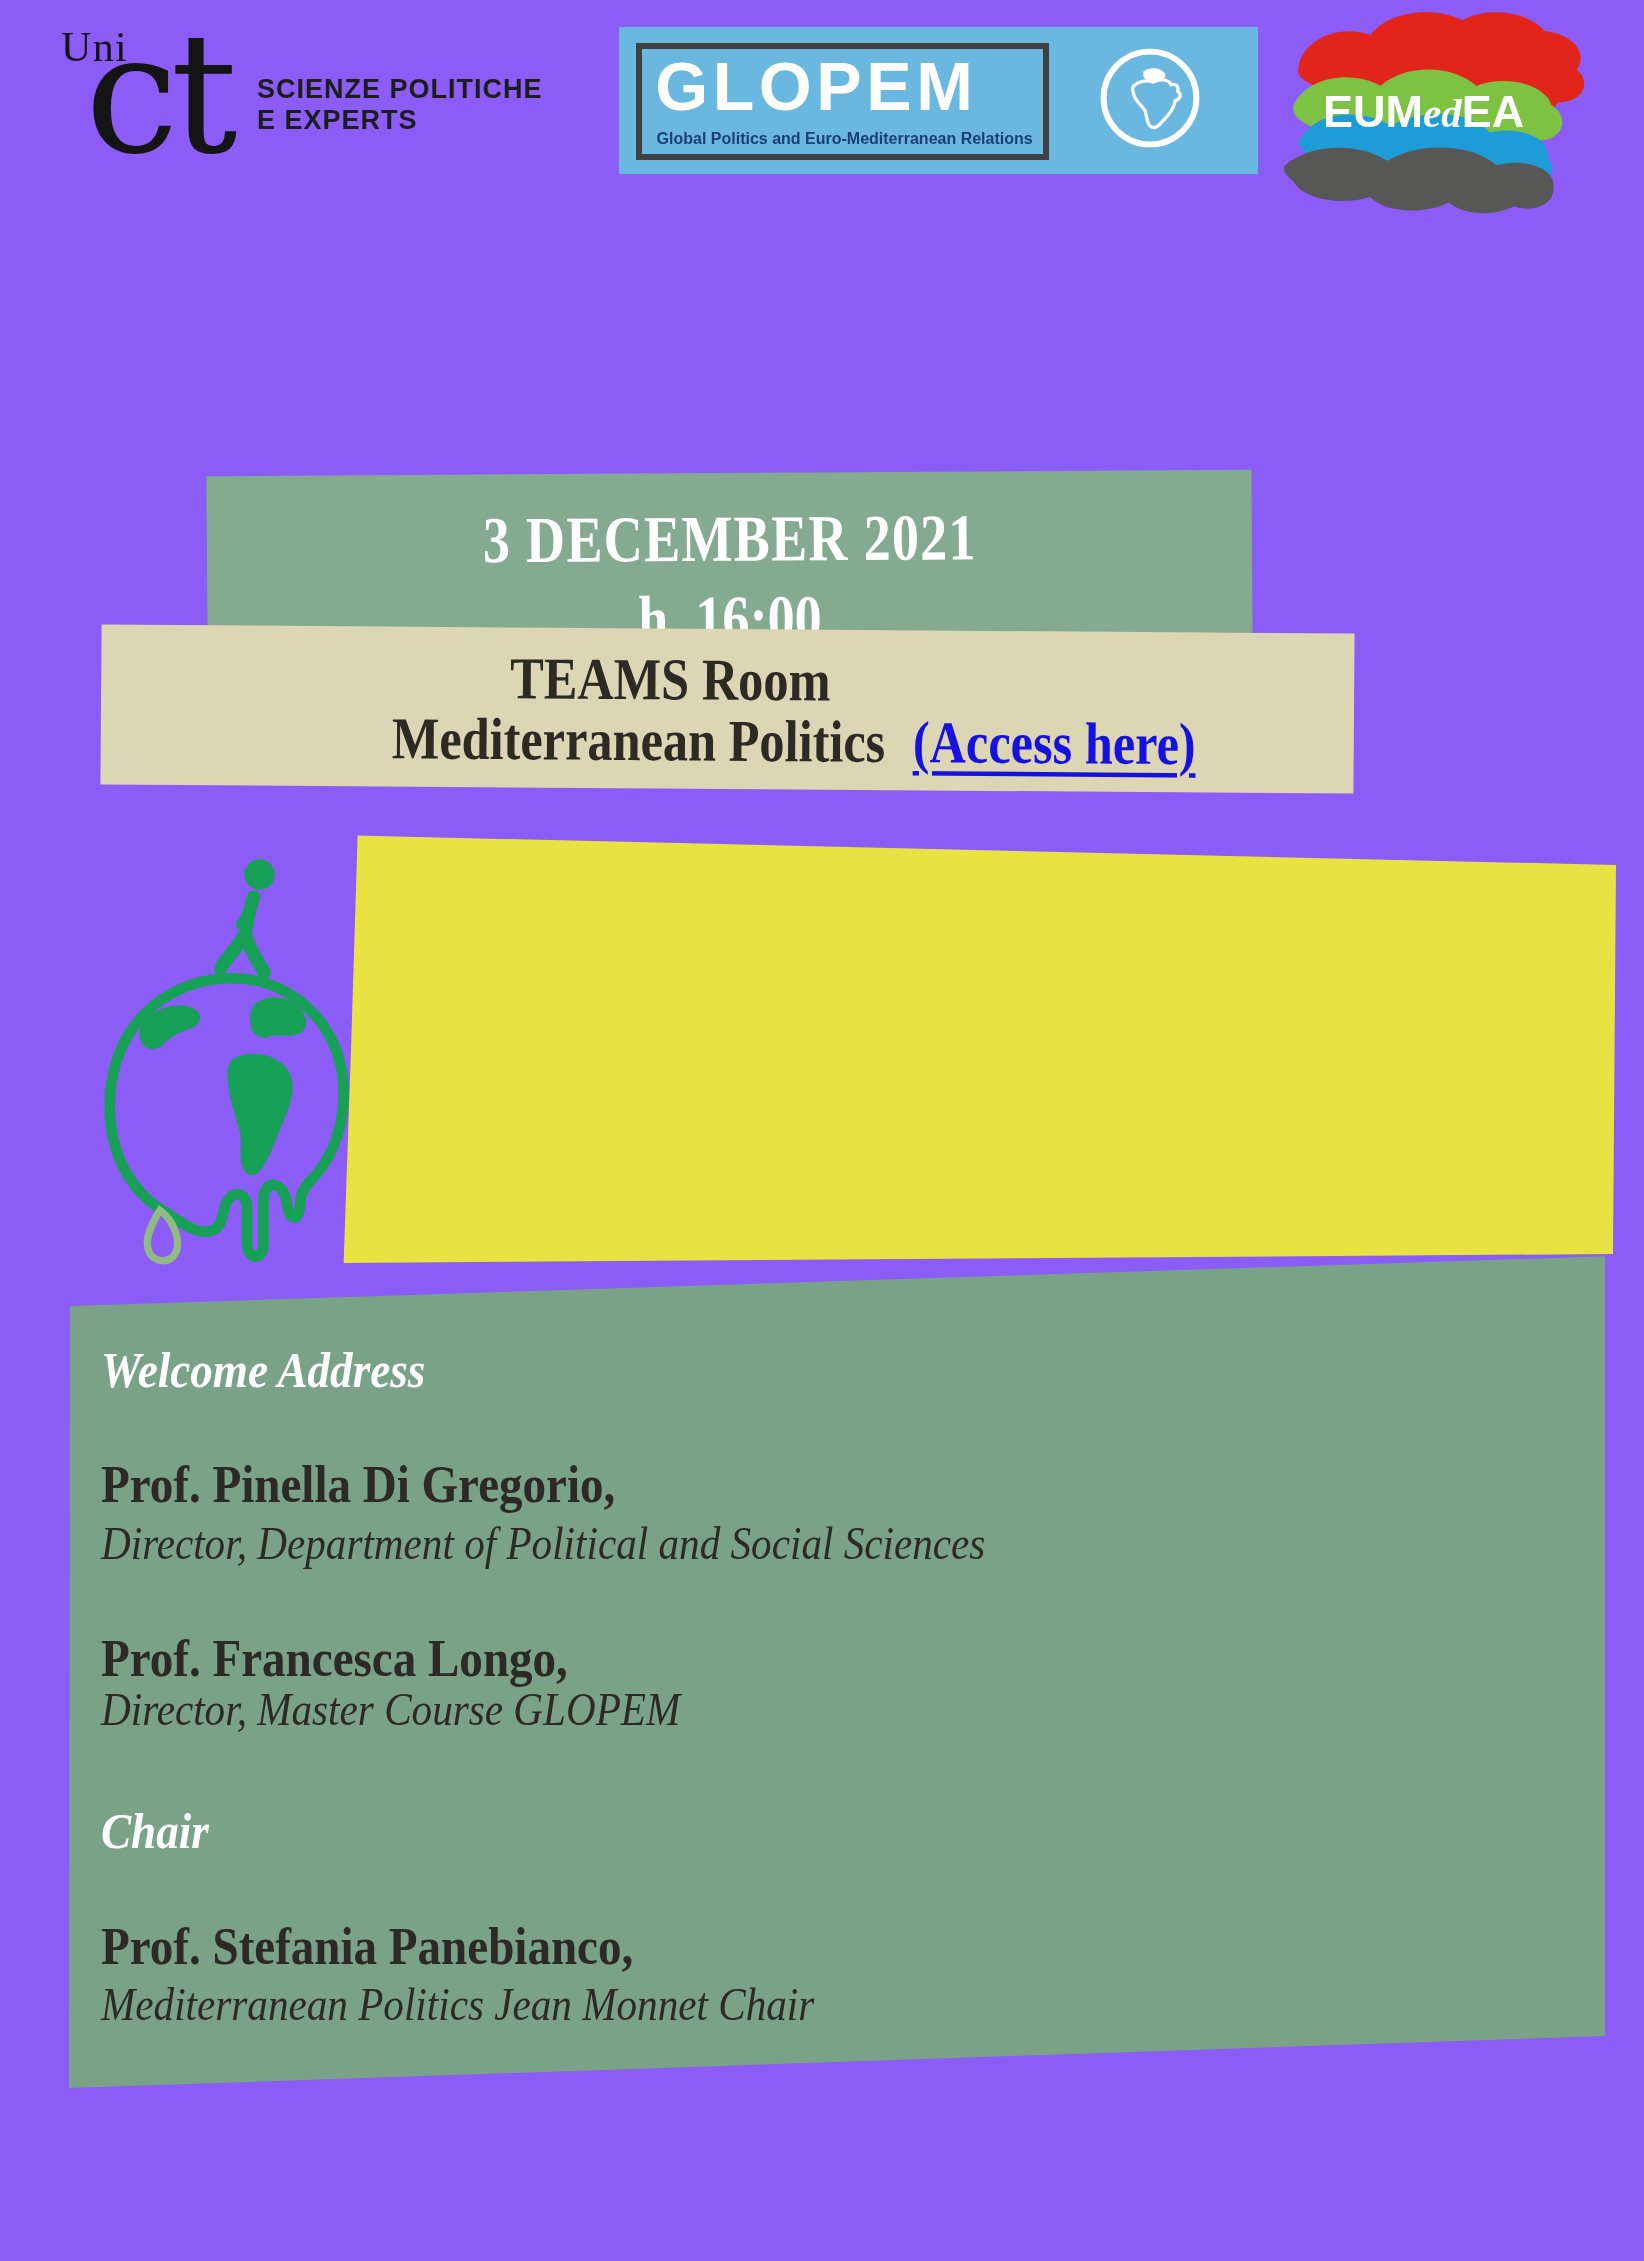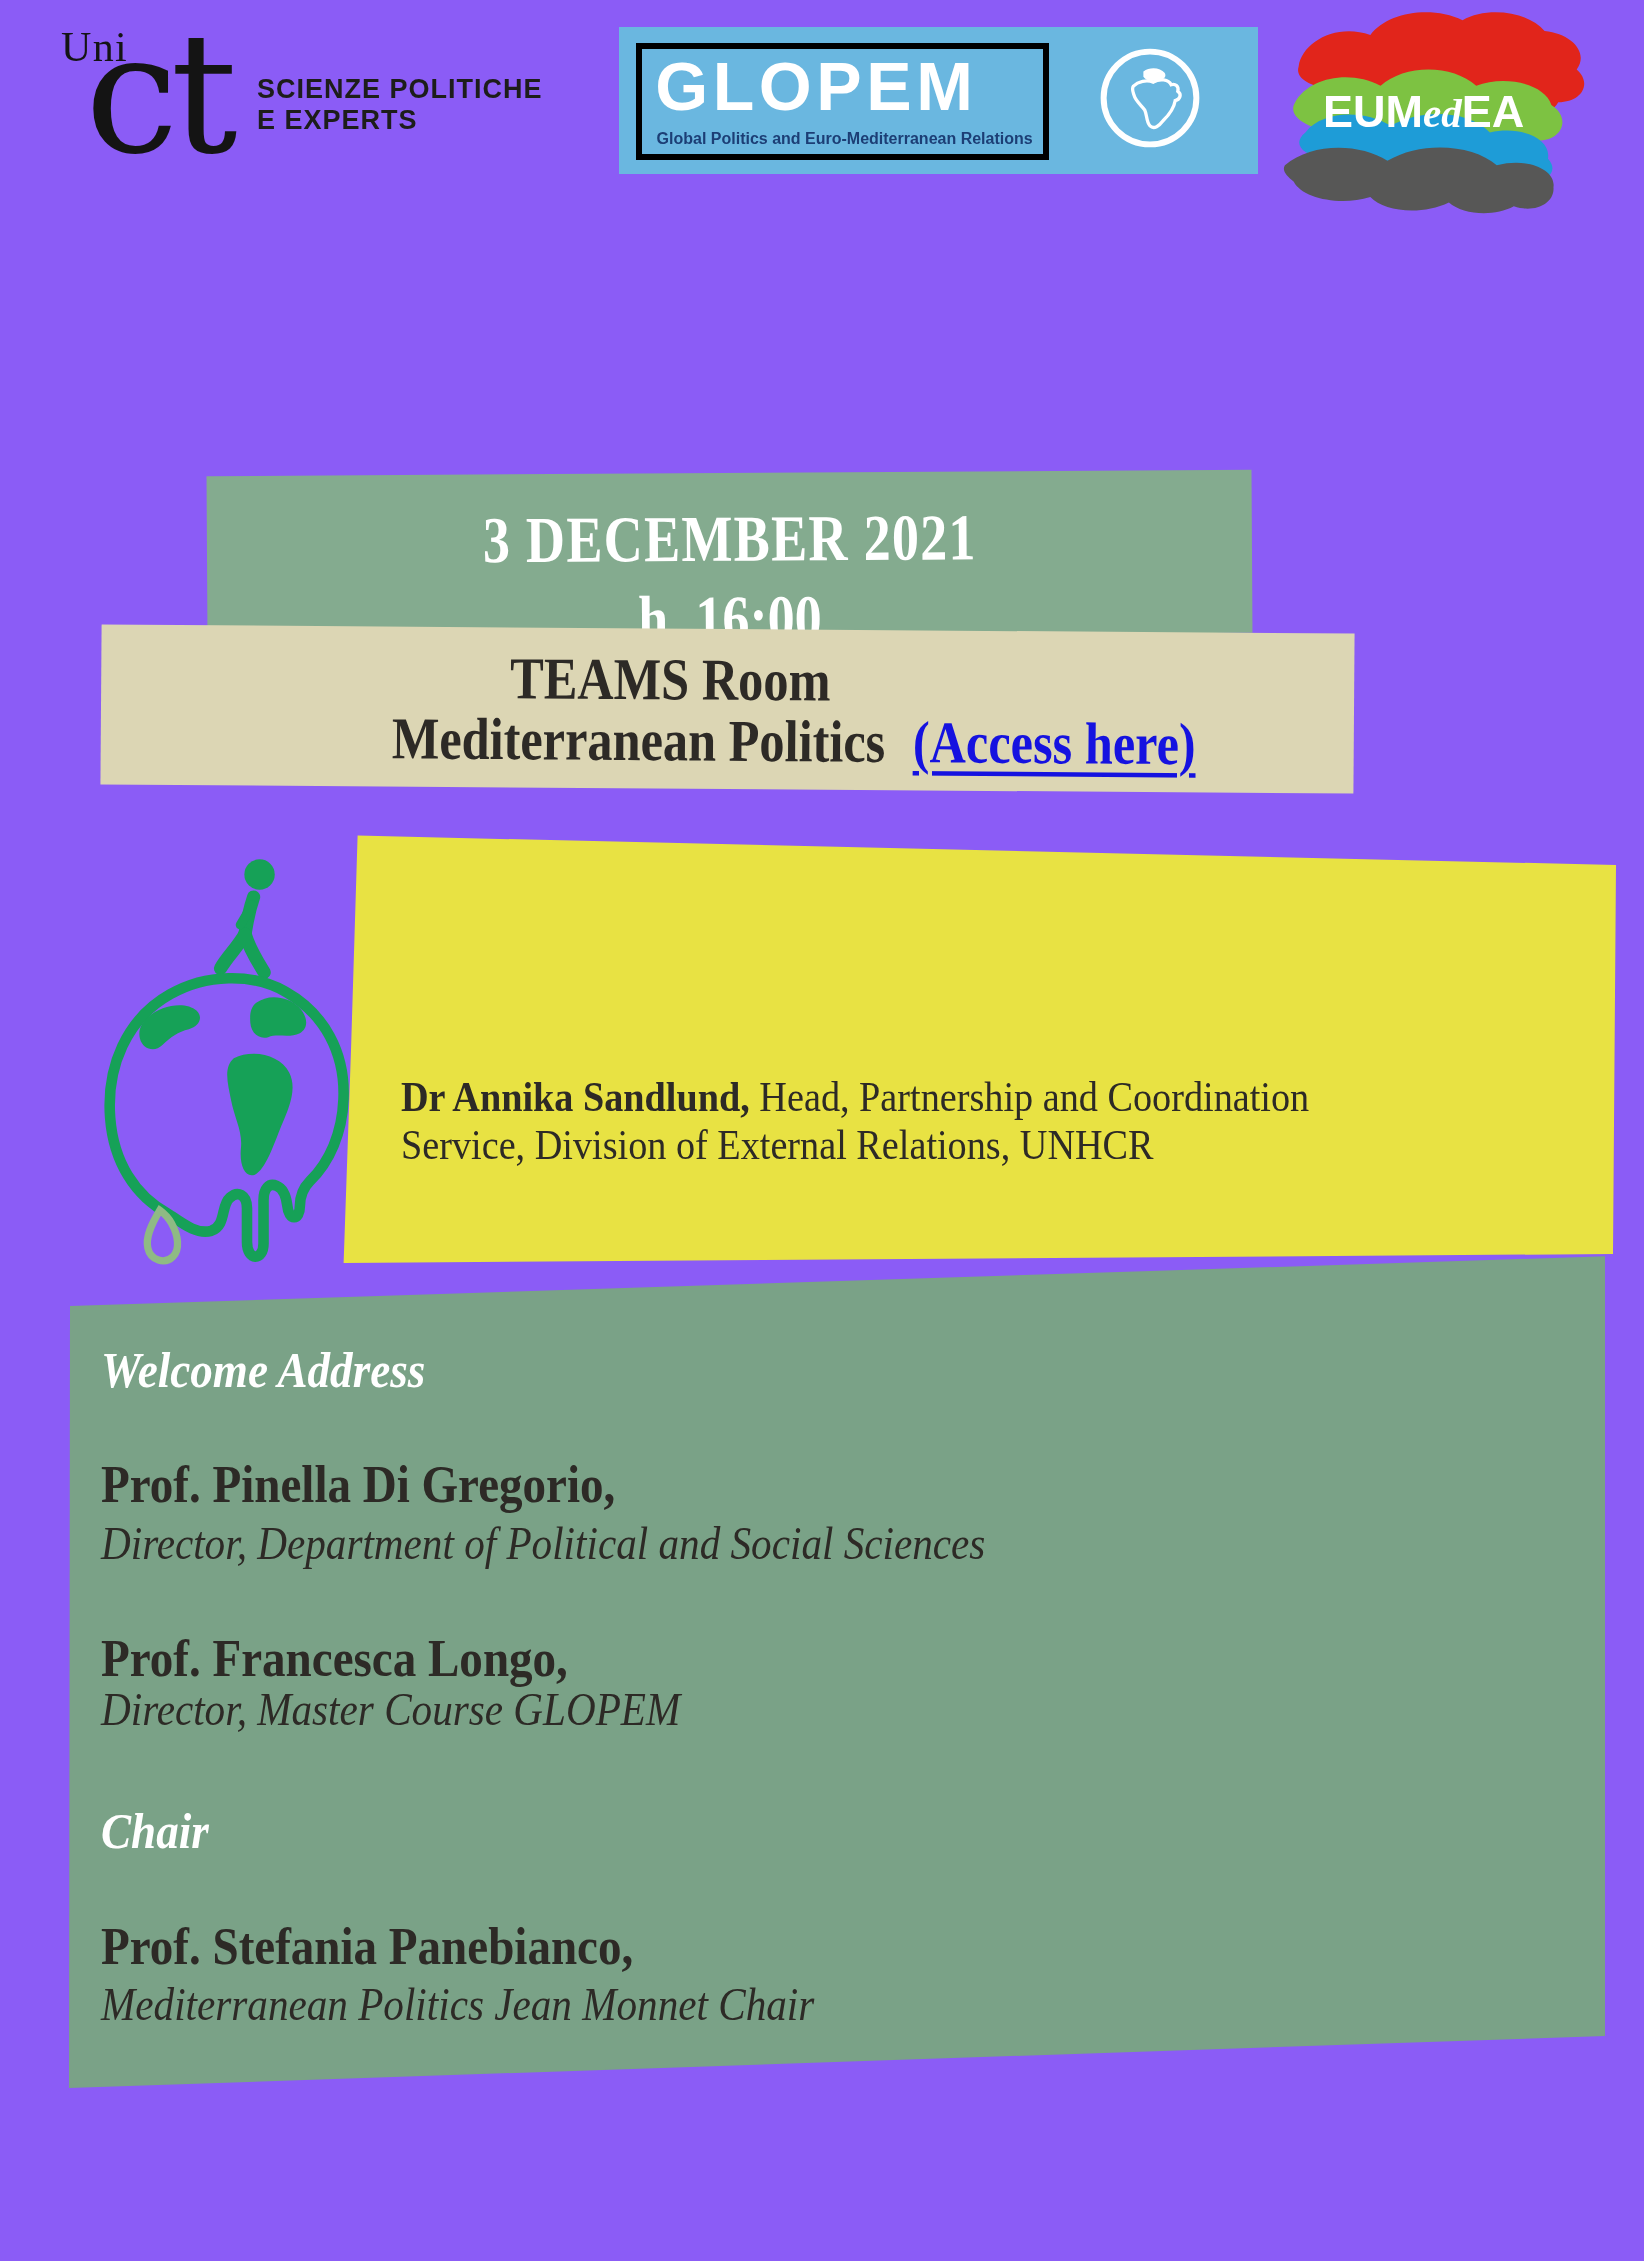--- a/index.html
+++ b/index.html
@@ -8,21 +8,21 @@
   .abs{position:absolute;}
   .nowrap{white-space:nowrap;}
 
   
   .unict-uni{left:61px;top:22.5px;font-size:42px;font-weight:500;color:#141414;letter-spacing:1.3px;}
   .unict-ct{left:57px;top:10.6px;font-family:"DejaVu Serif",serif;font-size:167px;line-height:1;color:#141414;letter-spacing:-8px;margin-left:28px;}
   .unict-dept{left:257px;top:74px;font-family:"Liberation Sans",sans-serif;font-weight:700;
               font-size:27px;line-height:1.16;color:#1d1d1b;letter-spacing:1px;}
 
   .glopem-banner{left:619px;top:26.5px;width:639px;height:147px;background:#6ab7e0;}
-  .glopem-innerbox{position:absolute;left:17px;top:16px;width:401px;height:105px;border:6px solid #000000;}
+  .glopem-innerbox{position:absolute;left:17px;top:16px;width:401px;height:105px;border:6px solid #404040;}
   .glopem-acronym{position:absolute;left:13.2px;top:0px;font-family:"Liberation Sans",sans-serif;
                   font-weight:700;font-size:68px;color:#ffffff;letter-spacing:4.6px;line-height:1.1;}
   .glopem-subtitle{position:absolute;left:14.6px;bottom:5.3px;font-family:"Liberation Sans",sans-serif;
                    font-weight:700;font-size:16px;color:#1c3e75;white-space:nowrap;}
   .glopem-globe{position:absolute;left:478px;top:18.5px;}
 
   .eumedea{left:1261px;top:1.3px;width:328px;height:219px;}
   .eumedea svg{position:absolute;left:0;top:0;}
   .eumedea-word{position:absolute;left:62px;top:85px;color:#ffffff;font-family:"Liberation Sans",sans-serif;
                 font-weight:700;font-size:45px;white-space:nowrap;}
@@ -140,24 +140,20 @@
     <path d="M118 566 C66 538 34 486 29 420 C23 343 54 270 120 233 C173 203 243 200 294 229 C353 262 385 322 382 392 C380 443 361 487 331 516 C320 527 316 538 316 554 C316 576 299 576 297 553 C295 537 291 527 281 523 C269 518 261 527 261 545 L261 610 C261 637 236 637 236 608 L236 557 C236 536 222 530 210 541 C196 553 205 583 182 591 C161 597 140 581 118 566" fill="none" stroke="#16a157" stroke-width="16" stroke-linecap="round"></path>
     <g fill="#16a157">
       <path d="M216 330 C244 316 286 324 300 352 C312 376 300 404 288 432 C276 462 264 498 248 506 C232 512 224 490 227 464 C229 440 217 420 212 394 C207 368 200 344 216 330 Z"></path>
       <path d="M250 246 C268 232 298 236 314 252 C328 266 330 284 316 292 C300 300 282 292 268 298 C254 302 242 292 241 276 C240 262 242 252 250 246 Z"></path>
       <path d="M86 268 C108 248 144 244 160 258 C170 268 164 282 148 286 C132 290 120 298 108 310 C96 322 78 316 74 300 C71 288 76 277 86 268 Z"></path>
     </g>
     <path d="M104 560 C92 580 82 600 86 617 C90 636 112 642 124 630 C135 619 132 598 122 580 C117 571 111 565 104 560 Z" fill="none" stroke="#8fba84" stroke-width="11"></path>
   </svg>
 
   <div class="abs talk-box">
-    <div class="talk-speaker">
-      <span class="line"><b>Dr Annika Sandlund,</b><span> Head, Partnership and Coordination</span></span>
-      <span class="line">Service, Division of External Relations, UNHCR</span>
-    </div>
   </div>
 
   <div class="abs program-box">
     <div class="line ph y-welcome">Welcome Address</div>
 
     <div class="line pname y-p1name">Prof. Pinella Di Gregorio,</div>
     <div class="line prole y-p1role">Director, Department of Political and Social Sciences</div>
 
     <div class="line pname y-p2name">Prof. Francesca Longo,</div>
     <div class="line prole y-p2role">Director, Master Course GLOPEM</div>

